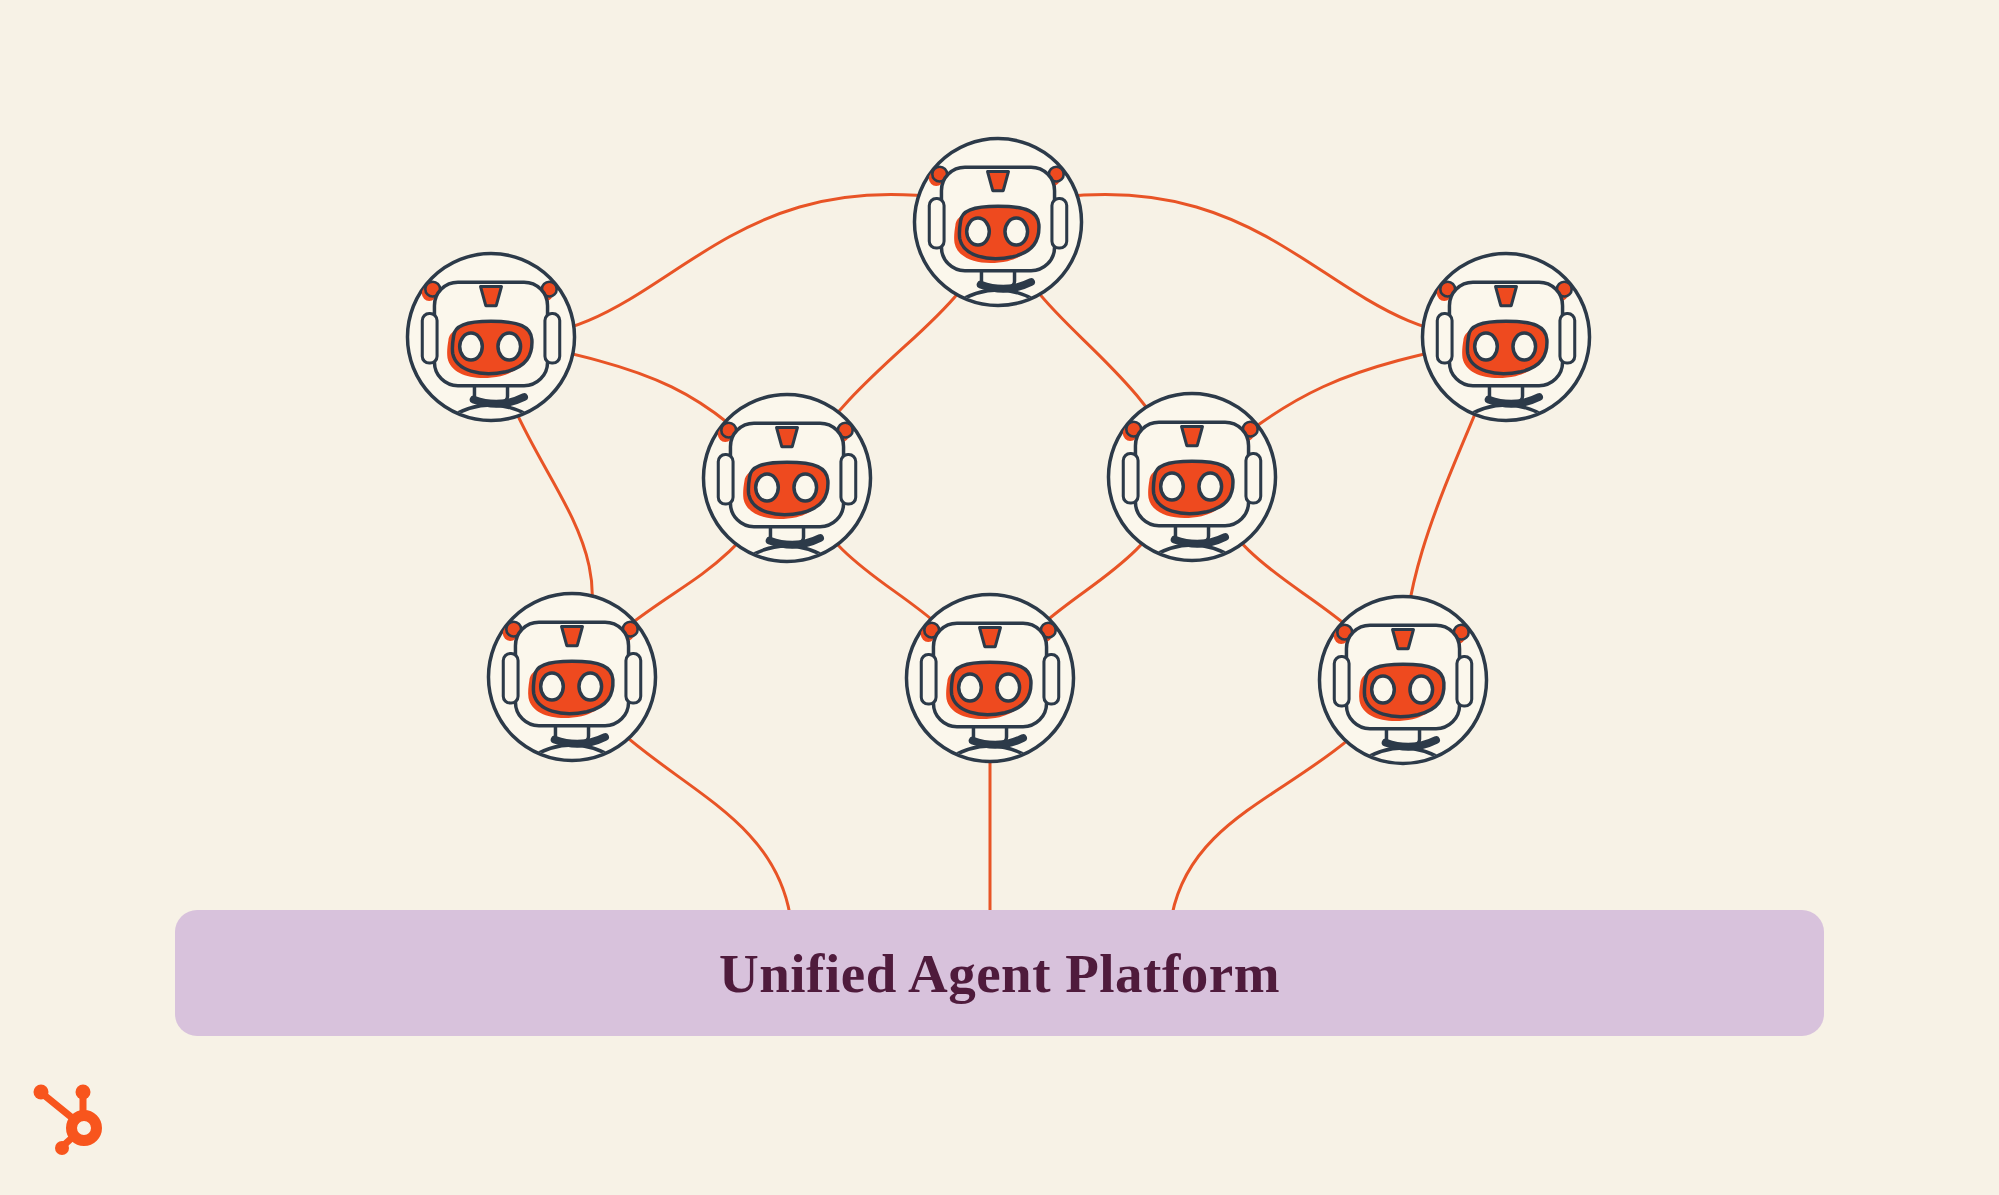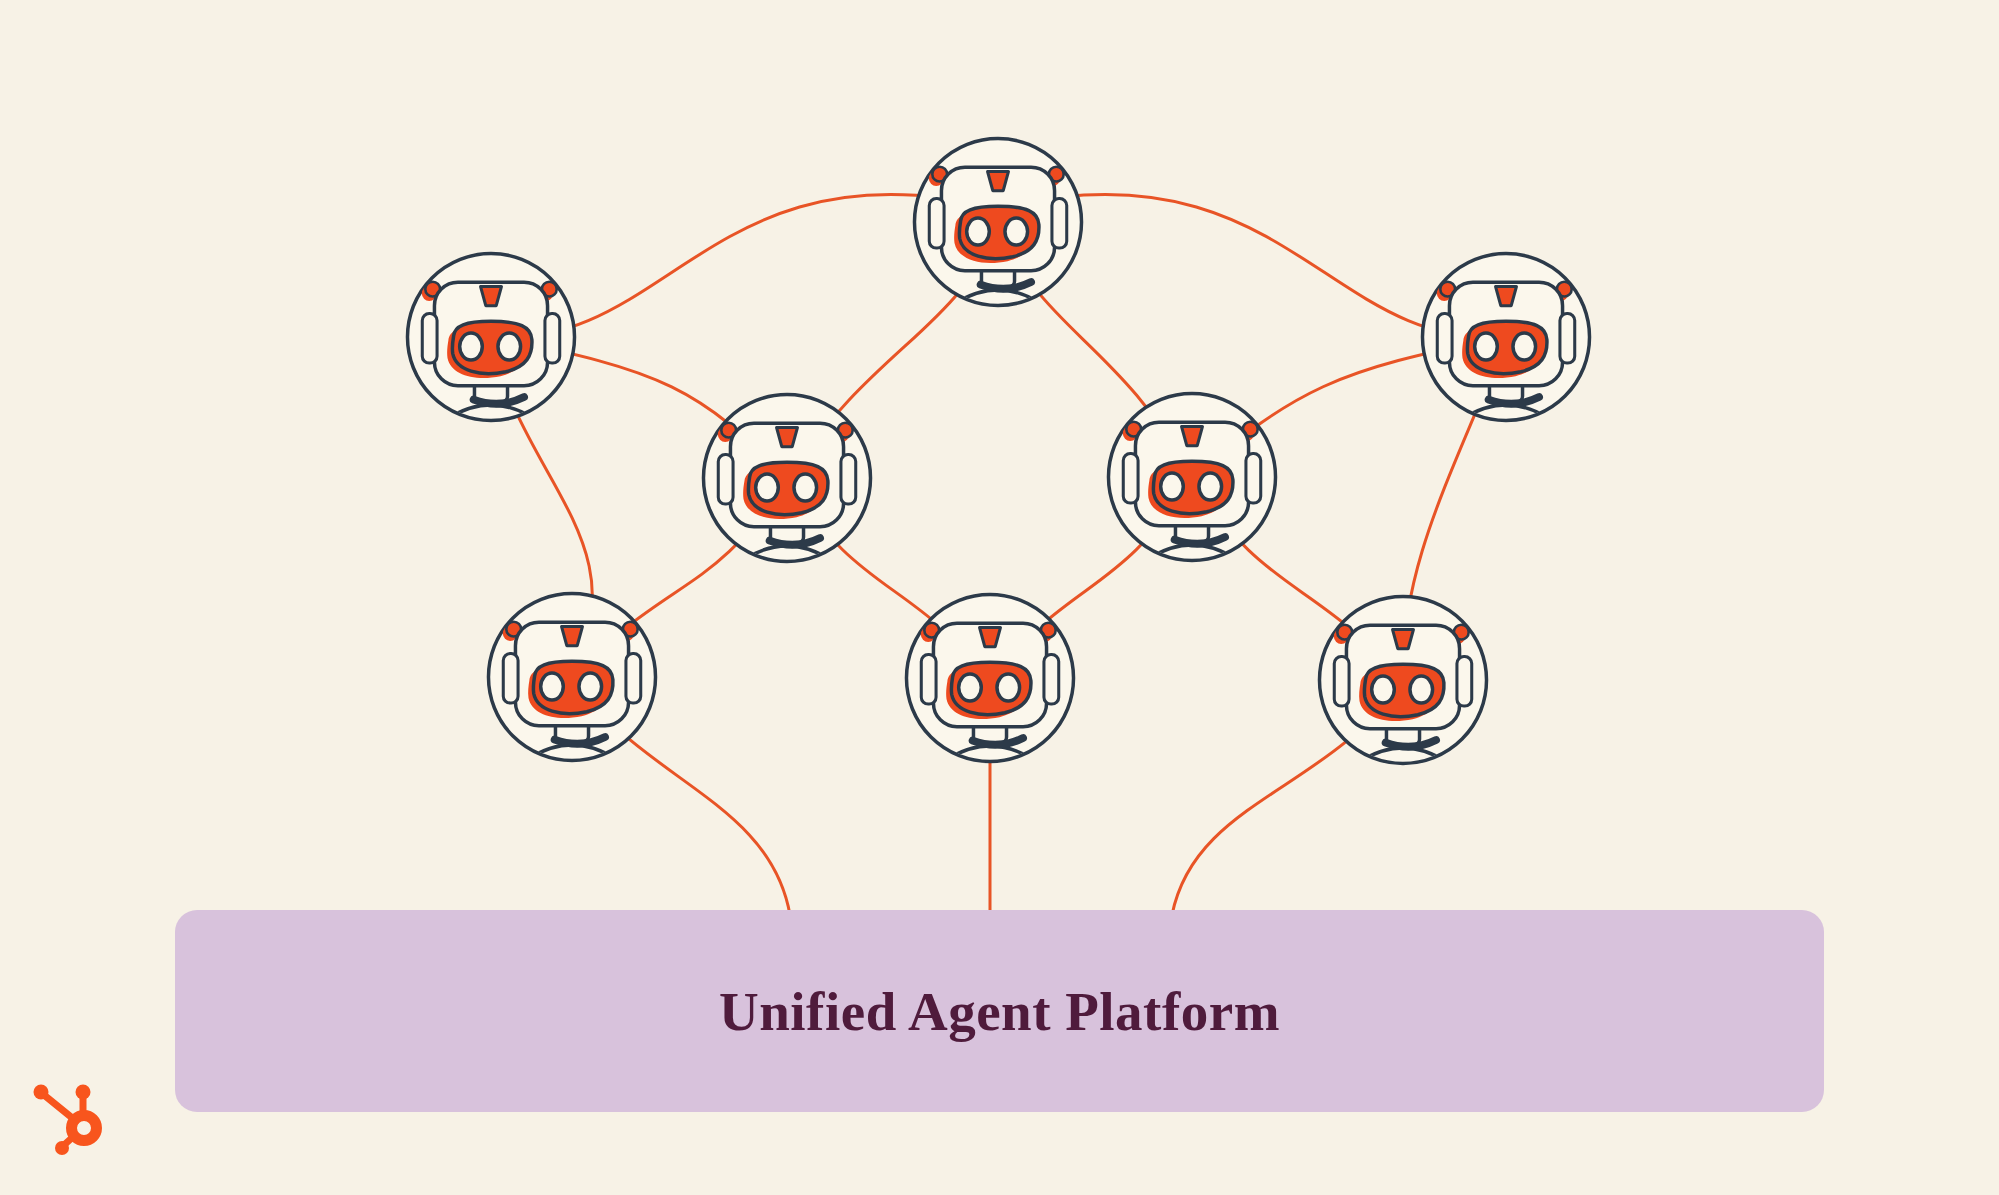--- a/index.html
+++ b/index.html
@@ -15,21 +15,21 @@
   html,body{margin:0;padding:0;}
   body{background:var(--background);font-family:"Liberation Sans",sans-serif;}
   .stage{position:relative;width:1999px;height:1195px;overflow:hidden;background:var(--background);}
   #net{position:absolute;left:0;top:0;width:1999px;height:1195px;}
   #edges path{fill:none;stroke:var(--connector-orange);stroke-width:3;stroke-linecap:round;}
   .bf{fill:var(--node-fill);}
   .ol{stroke:var(--outline);}
   .af{fill:var(--accent-orange);}
   .nf{fill:none;}
   .platform{
-    position:absolute;left:175px;top:910px;width:1649px;height:202px;
+    position:absolute;left:175px;top:910px;width:1649px;height:126px;
     background:var(--platform-bg);border-radius:22px;
     display:flex;align-items:center;justify-content:center;
   }
   .platform-label{
     font-family:"Liberation Serif","DejaVu Serif",serif;
     font-weight:700;font-size:55px;line-height:1;
     color:var(--platform-text);letter-spacing:.5px;
   }
   .logo{position:absolute;left:26px;top:1078px;width:100px;height:100px;}
   .logo .lf{fill:var(--logo-orange);}

